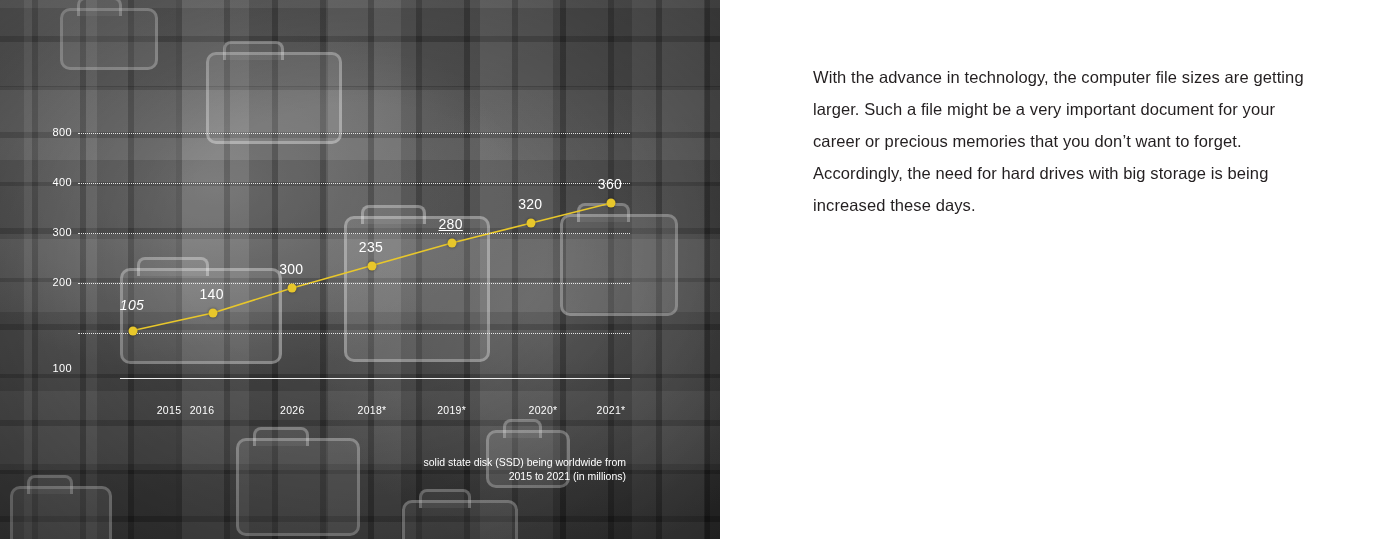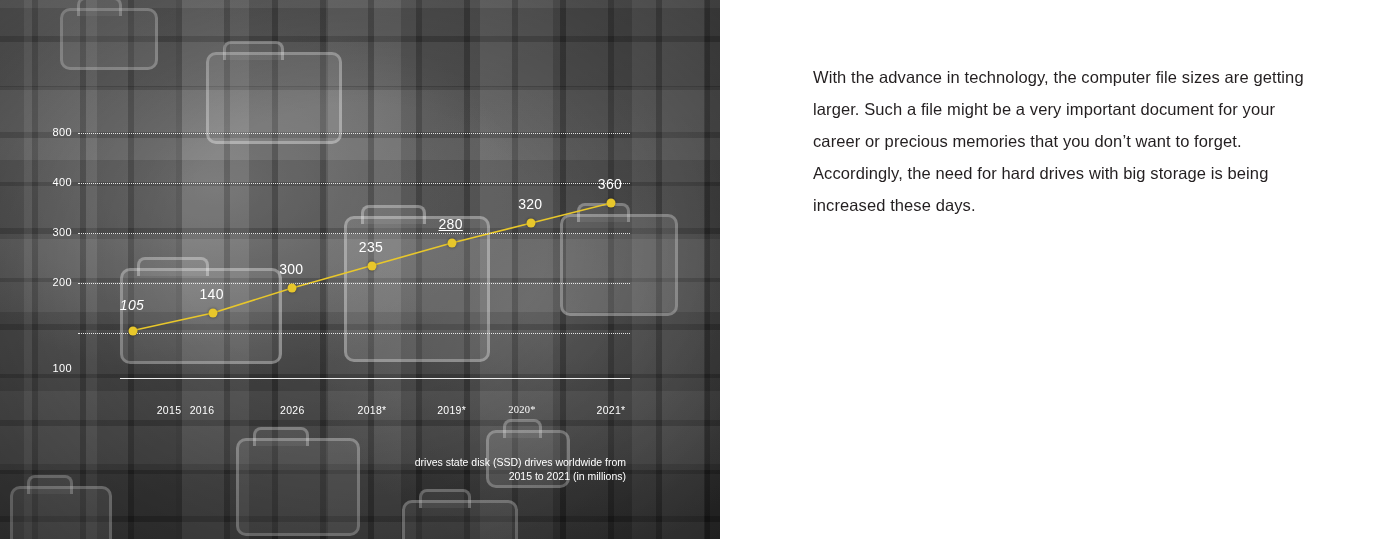--- a/index.html
+++ b/index.html
@@ -220,40 +220,40 @@
         <span class="tab"></span>
       </div>
 
     <div class="vignette"></div>
 
     <div class="chart" id="chart-layer">
       <svg class="series-line" id="series-svg" viewBox="0 0 720 539" preserveAspectRatio="none">
           <polyline points="133.0,330.5 212.7,313.0 292.3,288.0 372.0,265.5 451.7,243.0 531.3,223.0 611.0,203.0" fill="none" stroke="#e8c72b" stroke-width="1.6"></polyline>
         </svg>
       <div class="caption">
-        <span>drives state disk (SSD) drives worldwide from</span><br>
+        <span>solid state disk (SSD) being worldwide from</span><br>
         <span>2015 to 2021 (in millions)</span>
       </div>
     <div class="y-label" style="left: 38px; top: 126px;">800</div>
         <div class="grid-row" style="top: 133px;"></div>
         <div class="y-label" style="left: 38px; top: 176px;">400</div>
         <div class="grid-row" style="top: 183px;"></div>
         <div class="y-label" style="left: 38px; top: 226px;">300</div>
         <div class="grid-row" style="top: 233px;"></div>
         <div class="y-label" style="left: 38px; top: 276px;">200</div>
         <div class="grid-row" style="top: 283px;"></div>
         <div class="y-label" style="left: 38px; top: 326px; margin-top: 36px;">100</div>
         <div class="grid-row" style="top: 333px;"></div>
         <div class="axis-line"></div>
         <div class="x-label" style="left: 133px; margin-left: 36px;">2015</div>
         <div class="x-label" style="left: 202px; text-align: right;">2016</div>
         <div class="x-label" style="left: 292.333px;">2026</div>
         <div class="x-label" style="left: 372px;">2018*</div>
         <div class="x-label" style="left: 451.667px;">2019*</div>
-        <div class="x-label" style="left: 522px; font-family: Liberation Serif, serif;">2020*</div>
+        <div class="x-label" style="left: 543px;">2020*</div>
         <div class="x-label" style="left: 611px;">2021*</div>
         <div class="dot" style="left: 133px; top: 330.5px; background: rgb(232, 199, 43);"></div>
         <div class="dot-label" style="left: 132px; top: 313px; font-style: italic;">105</div>
         <div class="dot" style="left: 212.667px; top: 313px; background: rgb(232, 199, 43);"></div>
         <div class="dot-label" style="left: 211.667px; top: 302px;">140</div>
         <div class="dot" style="left: 292.333px; top: 288px; background: rgb(232, 199, 43);"></div>
         <div class="dot-label" style="left: 291.333px; top: 277px;">300</div>
         <div class="dot" style="left: 372px; top: 265.5px; background: rgb(232, 199, 43);"></div>
         <div class="dot-label" style="left: 371px; top: 254.5px;">235</div>
         <div class="dot" style="left: 451.667px; top: 243px; background: rgb(232, 199, 43);"></div>

